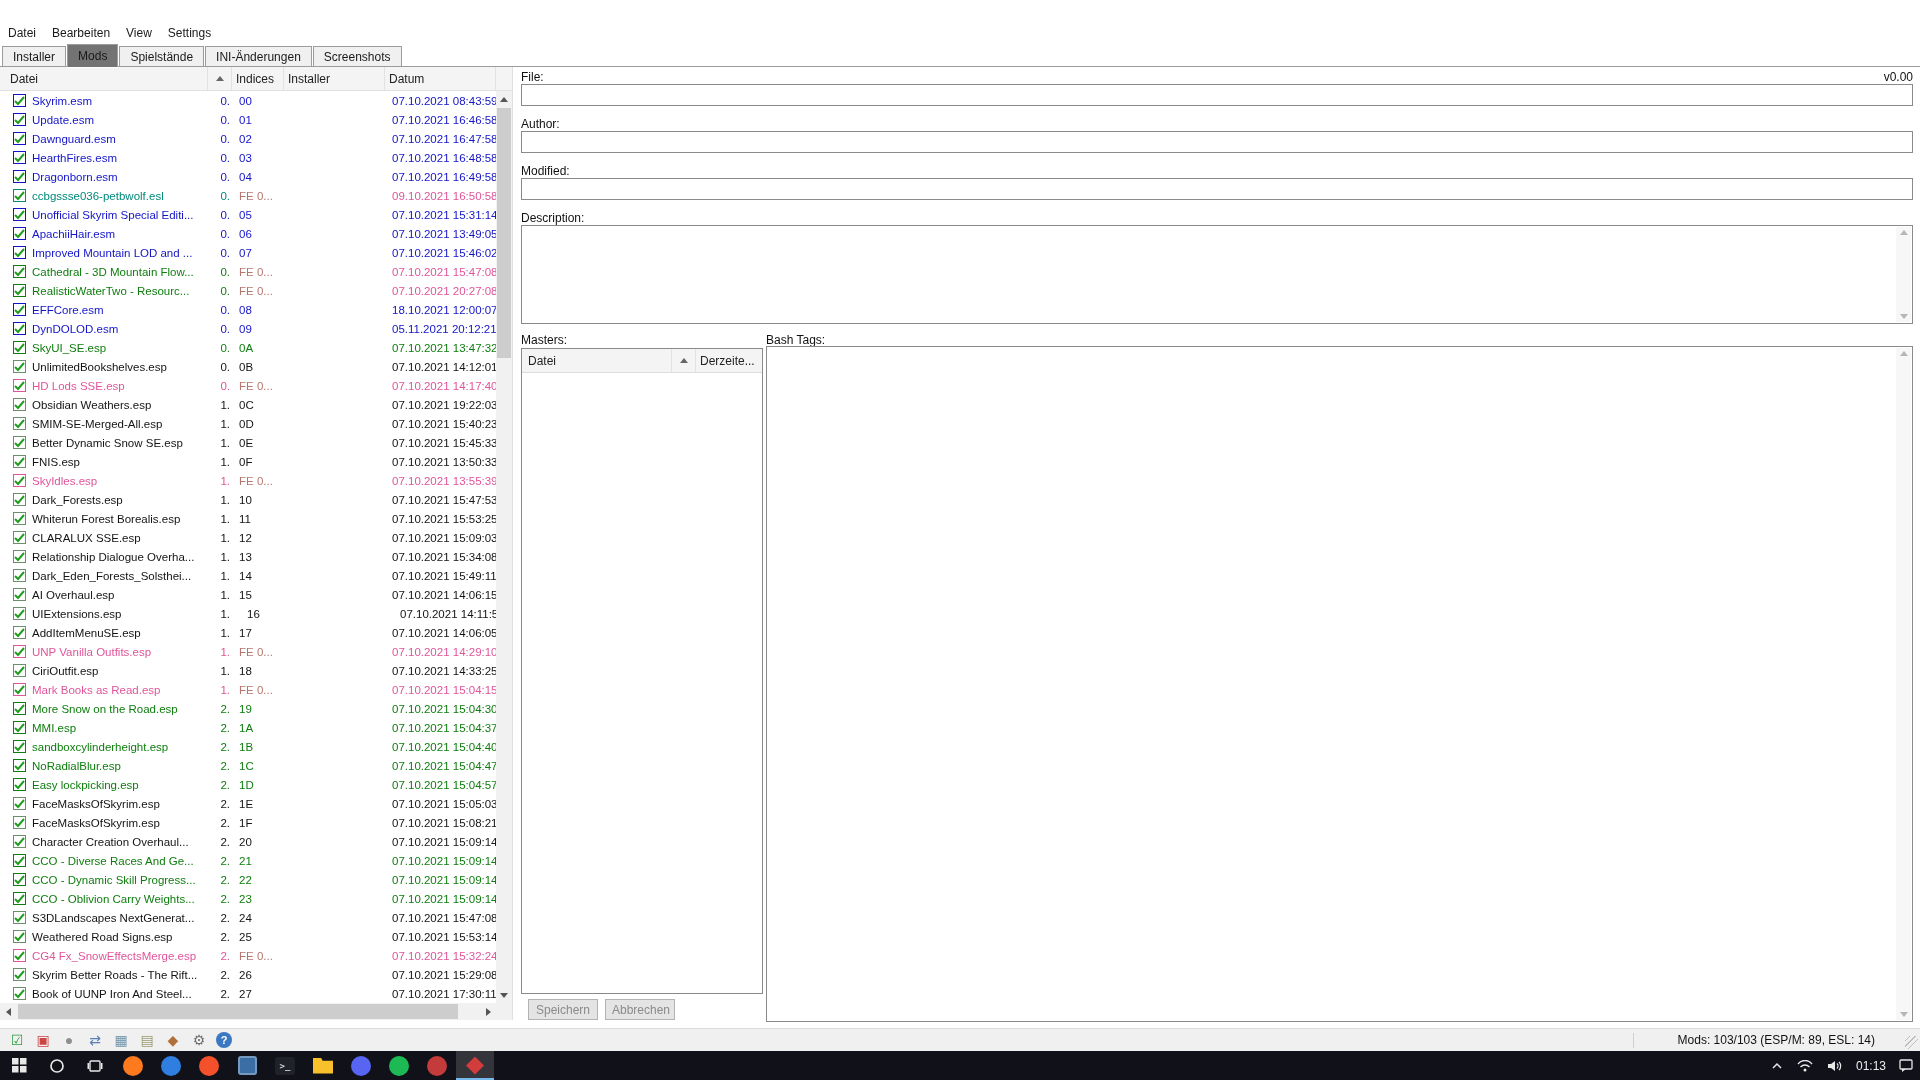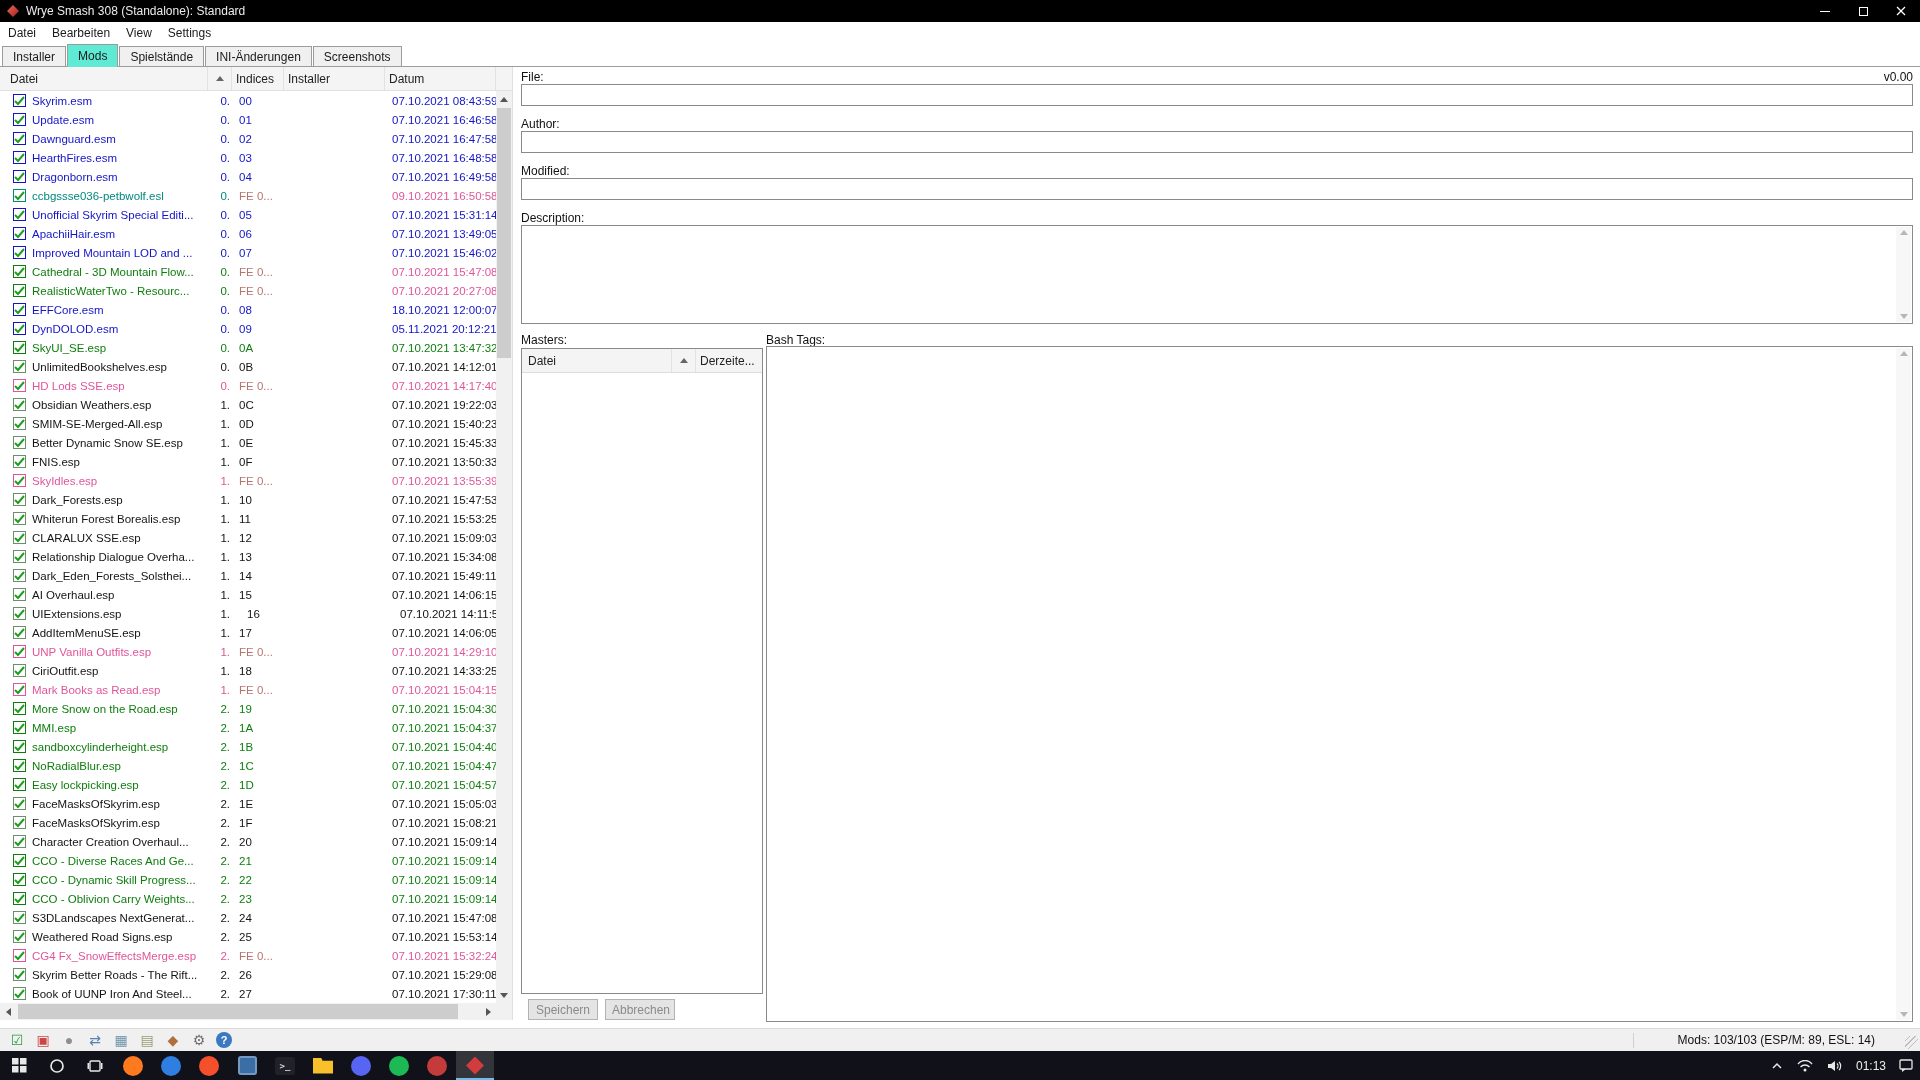--- a/index.html
+++ b/index.html
@@ -21,21 +21,21 @@
   
   .menubar { position:absolute; left:0; top:22px; width:1920px; height:21px; background:#fff;
              display:flex; align-items:center; font-size:12px; color:#1a1a1a; }
   .menu-item { padding:2px 8px; }
 
   
   .tabbar { position:absolute; left:0; top:43px; width:1920px; height:24px; background:#fff;
             display:flex; align-items:flex-end; padding-left:2px; border-bottom:1px solid #9c9c9c; }
   .tab { height:20px; display:flex; align-items:center; padding:0 10px; font-size:12px;
          background:#f0f0f0; border:1px solid #9c9c9c; border-bottom:none; margin-right:1px; color:#1a1a1a; }
-  .tab.active { height:23px; background:#5eead4; z-index:2; margin-bottom:-1px; box-shadow:0 1px 0 #fff;margin-top:9px; }
+  .tab.active { height:23px; background:#737373; z-index:2; margin-bottom:-1px; box-shadow:0 1px 0 #fff;margin-top:9px; }
 
   .main { position:absolute; left:0; top:67px; width:1920px; height:961px; background:#fff; }
 
   
   .mods-panel { position:absolute; left:0; top:0; width:512px; height:953px; }
   .mods-header { position:absolute; left:0; top:0; width:512px; height:24px; display:flex;
                  background:#f4f4f4; border-bottom:1px solid #e0e0e0; font-size:12px; color:#222; }
   .mh { display:flex; align-items:center; padding:0 4px; border-right:1px solid #e2e2e2; overflow:hidden; white-space:nowrap; }
   .mh-file { width:208px; padding-left:10px; }
   .mh-lo { width:24px; justify-content:center; }
@@ -128,38 +128,20 @@
   .shape-gem { width:18px; height:18px; clip-path:polygon(50% 0,100% 50%,50% 100%,0 50%); }
   .tray { margin-left:auto; display:flex; align-items:center; }
   .tray-item { padding:0 7px; height:29px; display:flex; align-items:center; }
   .tb-time { font-size:12px; color:#eee; padding:0 6px; }
 </style>
 </head>
 <body>
 
 <div class="screen">
 
-  <div class="titlebar">
-    <div class="gem"></div>
-    <span class="title-text">Wrye Smash 308 (Standalone): Standard</span>
-    <div class="win-controls">
-      <div class="win-btn">
-          <div class="min-glyph"></div>
-        </div>
-      <div class="win-btn">
-          <div class="max-glyph"></div>
-        </div>
-      <div class="win-btn">
-        <svg width="10" height="10">
-            <line x1="1" y1="1" x2="9" y2="9" stroke="#fff" stroke-width="1.2"></line>
-            <line x1="9" y1="1" x2="1" y2="9" stroke="#fff" stroke-width="1.2"></line>
-          </svg>
-      </div>
-    </div>
-  </div>
 
   <div class="menubar">
       <span class="menu-item">Datei</span>
       <span class="menu-item">Bearbeiten</span>
       <span class="menu-item">View</span>
       <span class="menu-item">Settings</span>
     </div>
 
   <div class="tabbar">
       <div class="tab">Installer</div>

